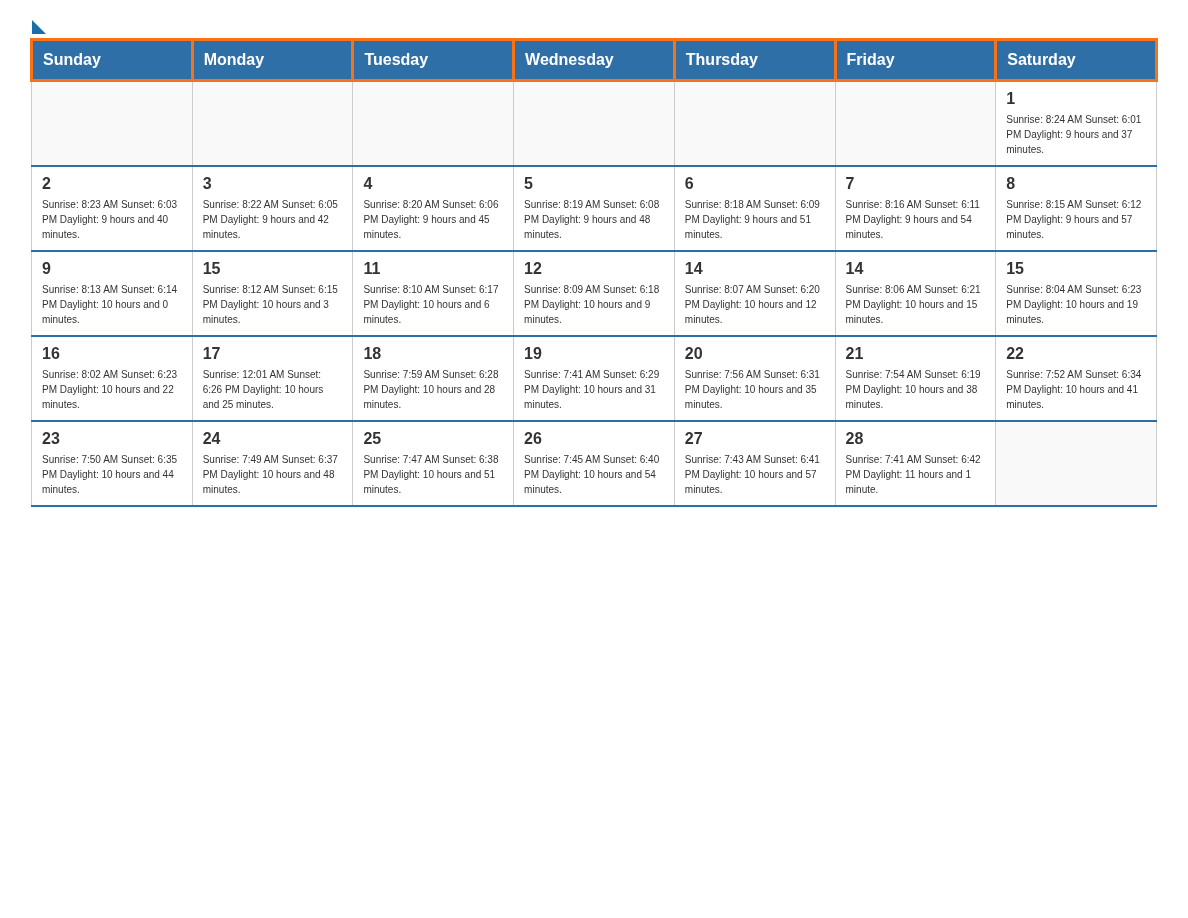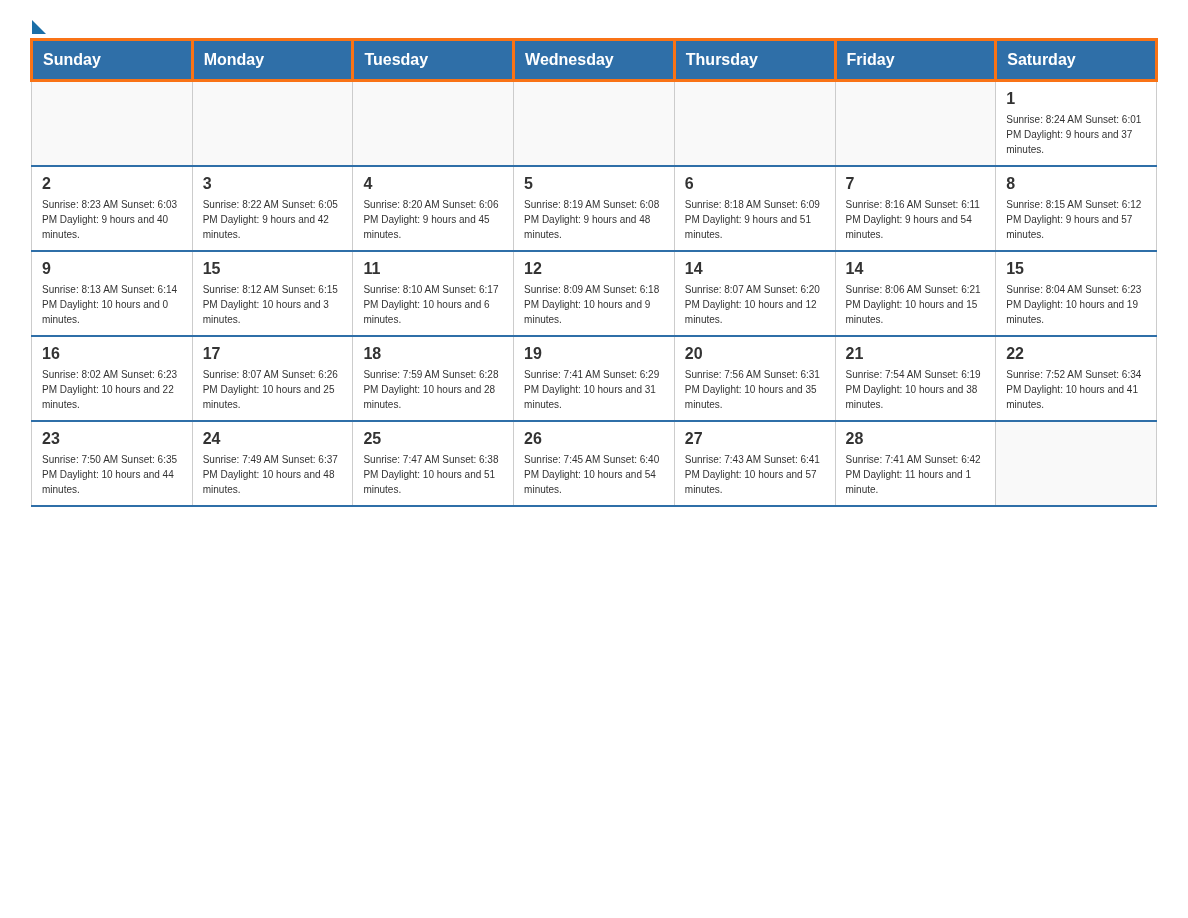--- a/index.html
+++ b/index.html
@@ -238,21 +238,21 @@
       </tr>
       <tr>
         <td>
           <span class="day-num">16</span>
           <div class="day-info">Sunrise: 8:02 AM
 Sunset: 6:23 PM
 Daylight: 10 hours and 22 minutes.</div>
         </td>
         <td>
           <span class="day-num">17</span>
-          <div class="day-info">Sunrise: 8:07 AM
+          <div class="day-info">Sunrise: 12:01 AM
 Sunset: 6:26 PM
 Daylight: 10 hours and 25 minutes.</div>
         </td>
         <td>
           <span class="day-num">18</span>
           <div class="day-info">Sunrise: 7:59 AM
 Sunset: 6:28 PM
 Daylight: 10 hours and 28 minutes.</div>
         </td>
         <td>

